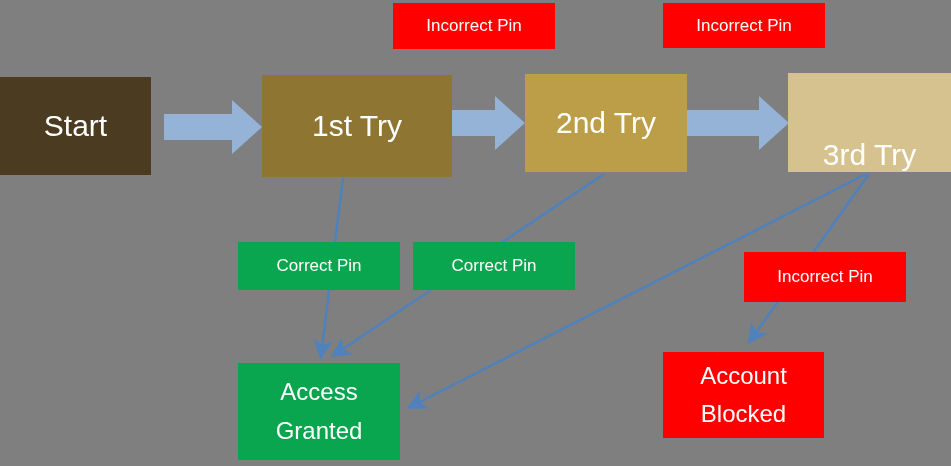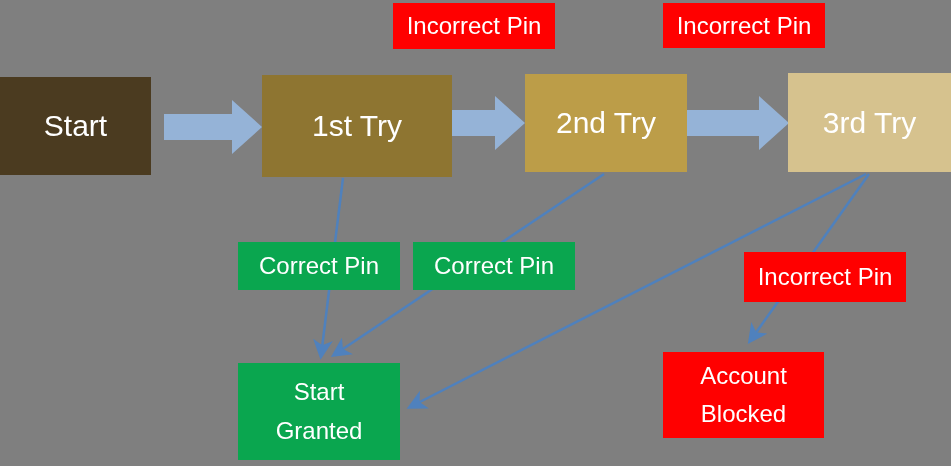--- a/index.html
+++ b/index.html
@@ -19,27 +19,27 @@
   .node {
     position: absolute;
     display: flex;
     align-items: center;
     justify-content: center;
     color: var(--text, #ffffff);
     text-align: center;
     box-sizing: border-box;
   }
   .stage  { font-size: 30px; }
-  .tag    { font-size: 24px; }
+  .tag    { font-size: 17px; }
   .result { font-size: 24px; line-height: 1.6; padding: 0 18px; }
 
   #start  { left: 0px;   top: 77px;  width: 151px; height: 98px;  background: var(--start_brown); }
   #try1   { left: 262px; top: 75px;  width: 190px; height: 102px; background: var(--try1_brown); }
   #try2   { left: 525px; top: 74px;  width: 162px; height: 98px;  background: var(--try2_gold); }
-  #try3   { left: 788px; top: 73px;  width: 163px; height: 99px;  background: var(--try3_tan); }
+  #try3   { left: 788px; top: 73px;  width: 163px; height: 99px;  background: var(--try3_tan); align-items: flex-end; }
 
   #incorrect1 { left: 393px; top: 3px;   width: 162px; height: 46px; background: var(--red); }
   #incorrect2 { left: 663px; top: 3px;   width: 162px; height: 45px; background: var(--red); }
   #incorrect3 { left: 744px; top: 252px; width: 162px; height: 50px; background: var(--red); }
 
   #correct1 { left: 238px; top: 242px; width: 162px; height: 48px; background: var(--green); }
   #correct2 { left: 413px; top: 242px; width: 162px; height: 48px; background: var(--green); }
 
   #access  { left: 238px; top: 363px; width: 162px; height: 97px; background: var(--green); }
   #blocked { left: 663px; top: 352px; width: 161px; height: 86px; background: var(--red); }
@@ -98,19 +98,19 @@
     <span>Correct Pin</span>
   </div>
   <div class="node tag" id="correct2">
     <span>Correct Pin</span>
   </div>
   <div class="node tag" id="incorrect3">
     <span>Incorrect Pin</span>
   </div>
 
   <div class="node result" id="access">
-    <span>Start Granted</span>
+    <span>Access Granted</span>
   </div>
   <div class="node result" id="blocked">
     <span>Account Blocked</span>
   </div>
 
 </div>
 
 </body></html>

